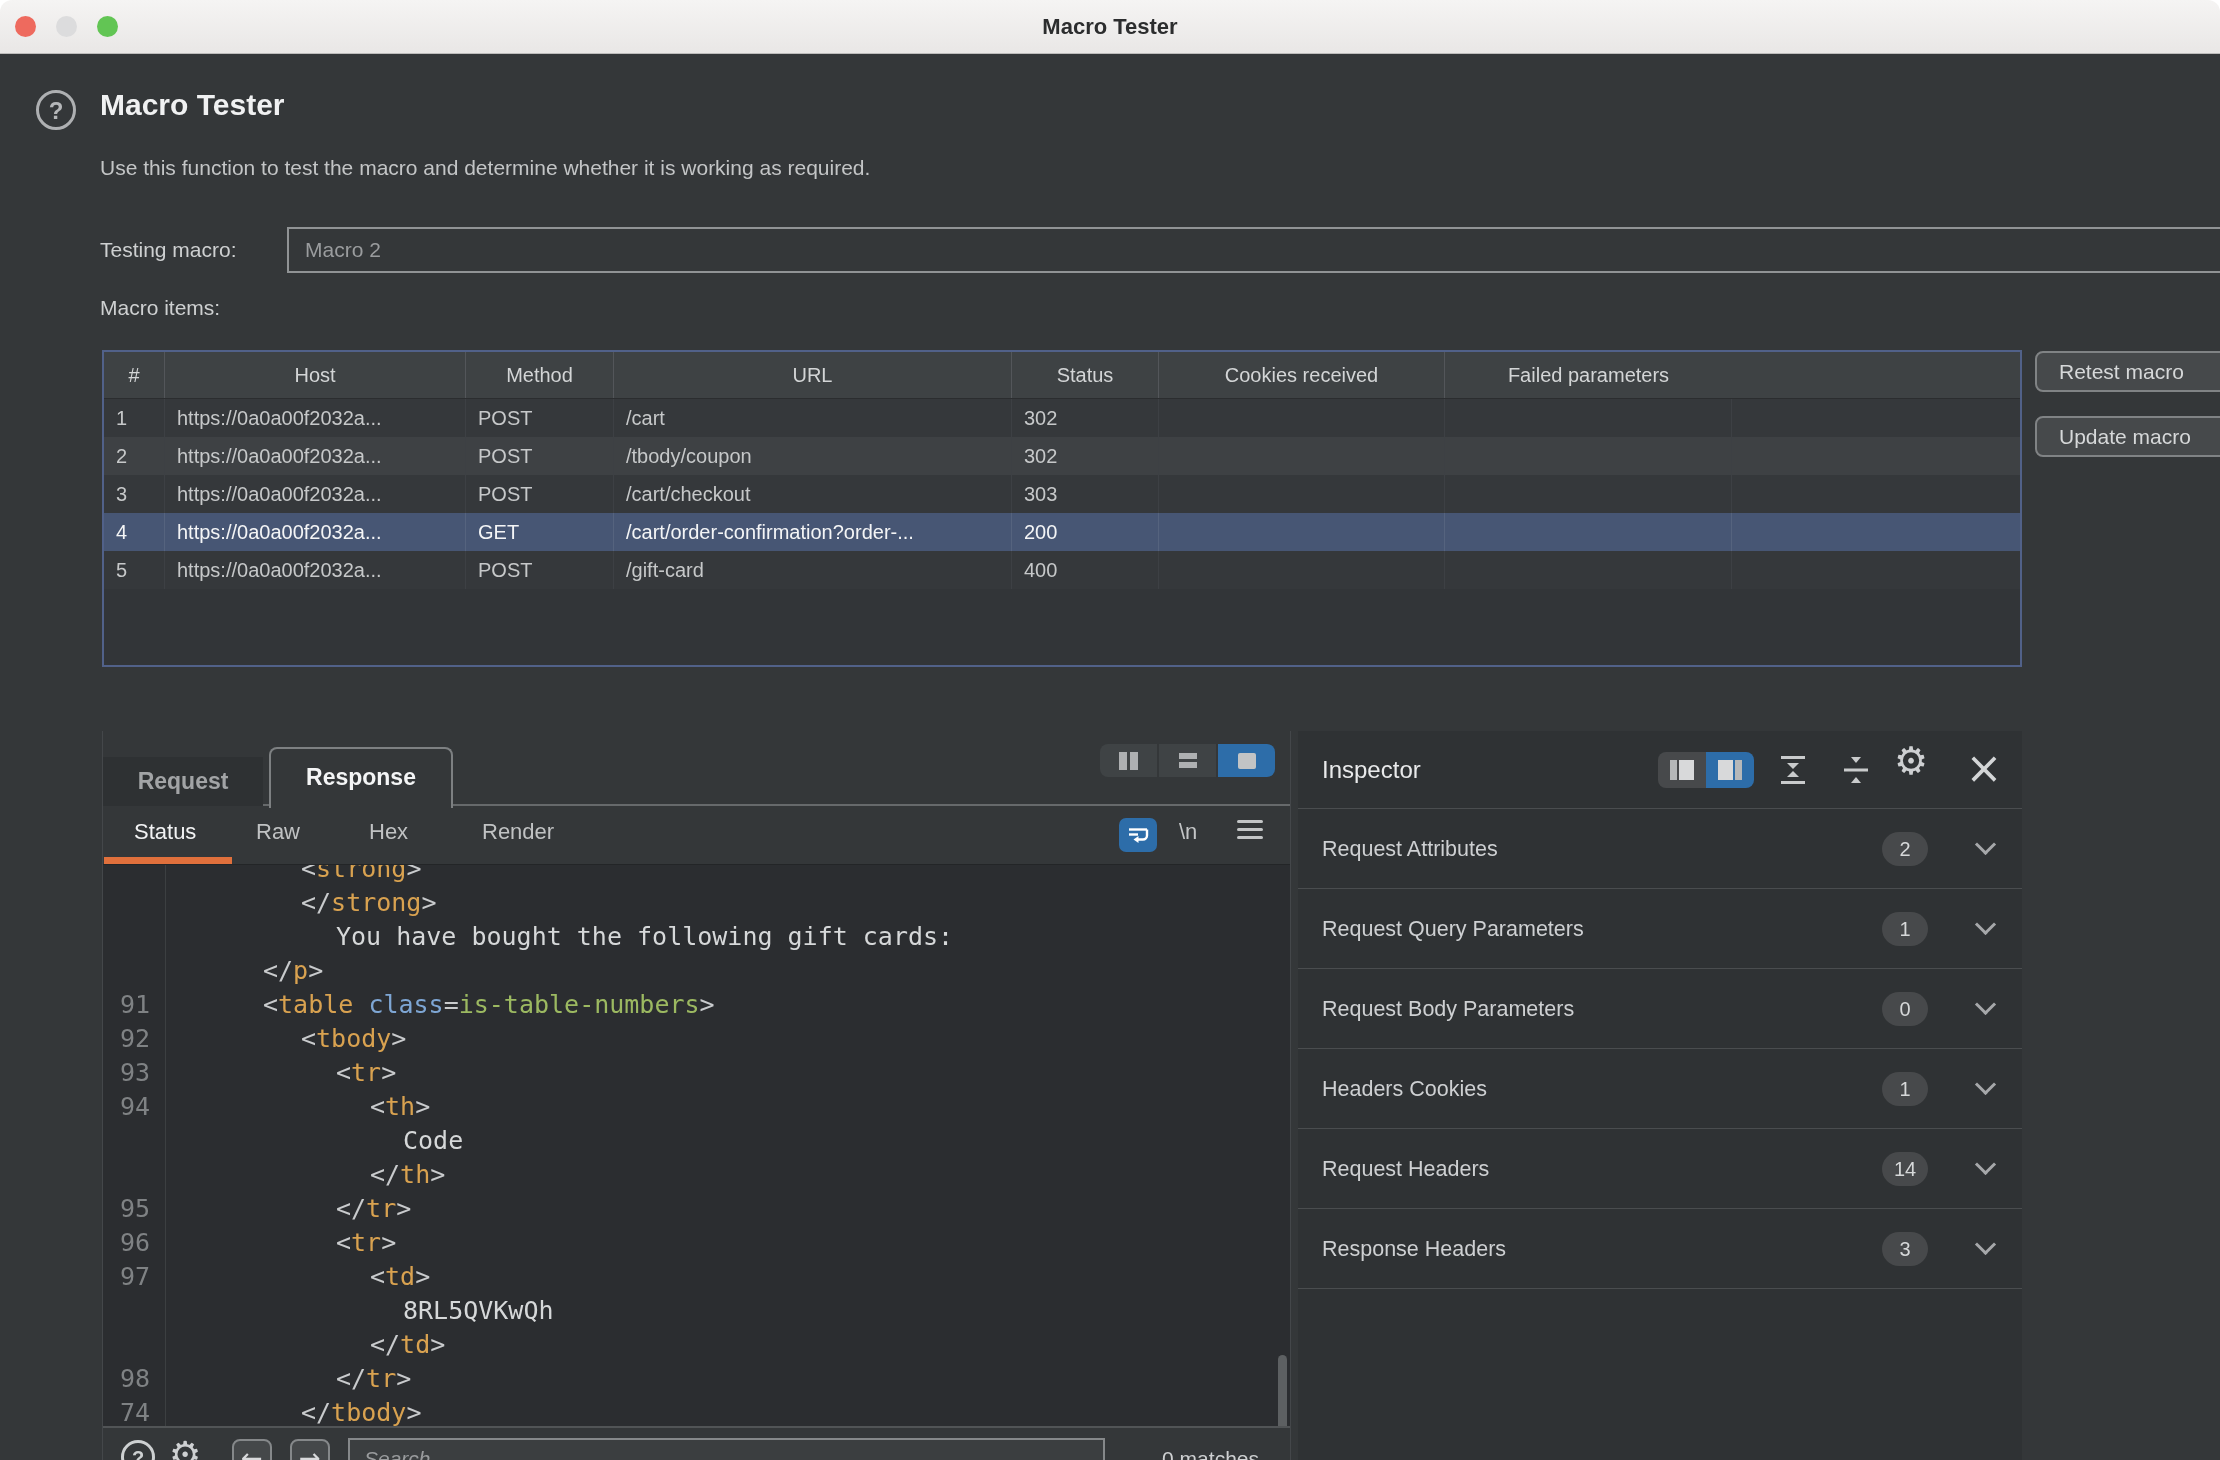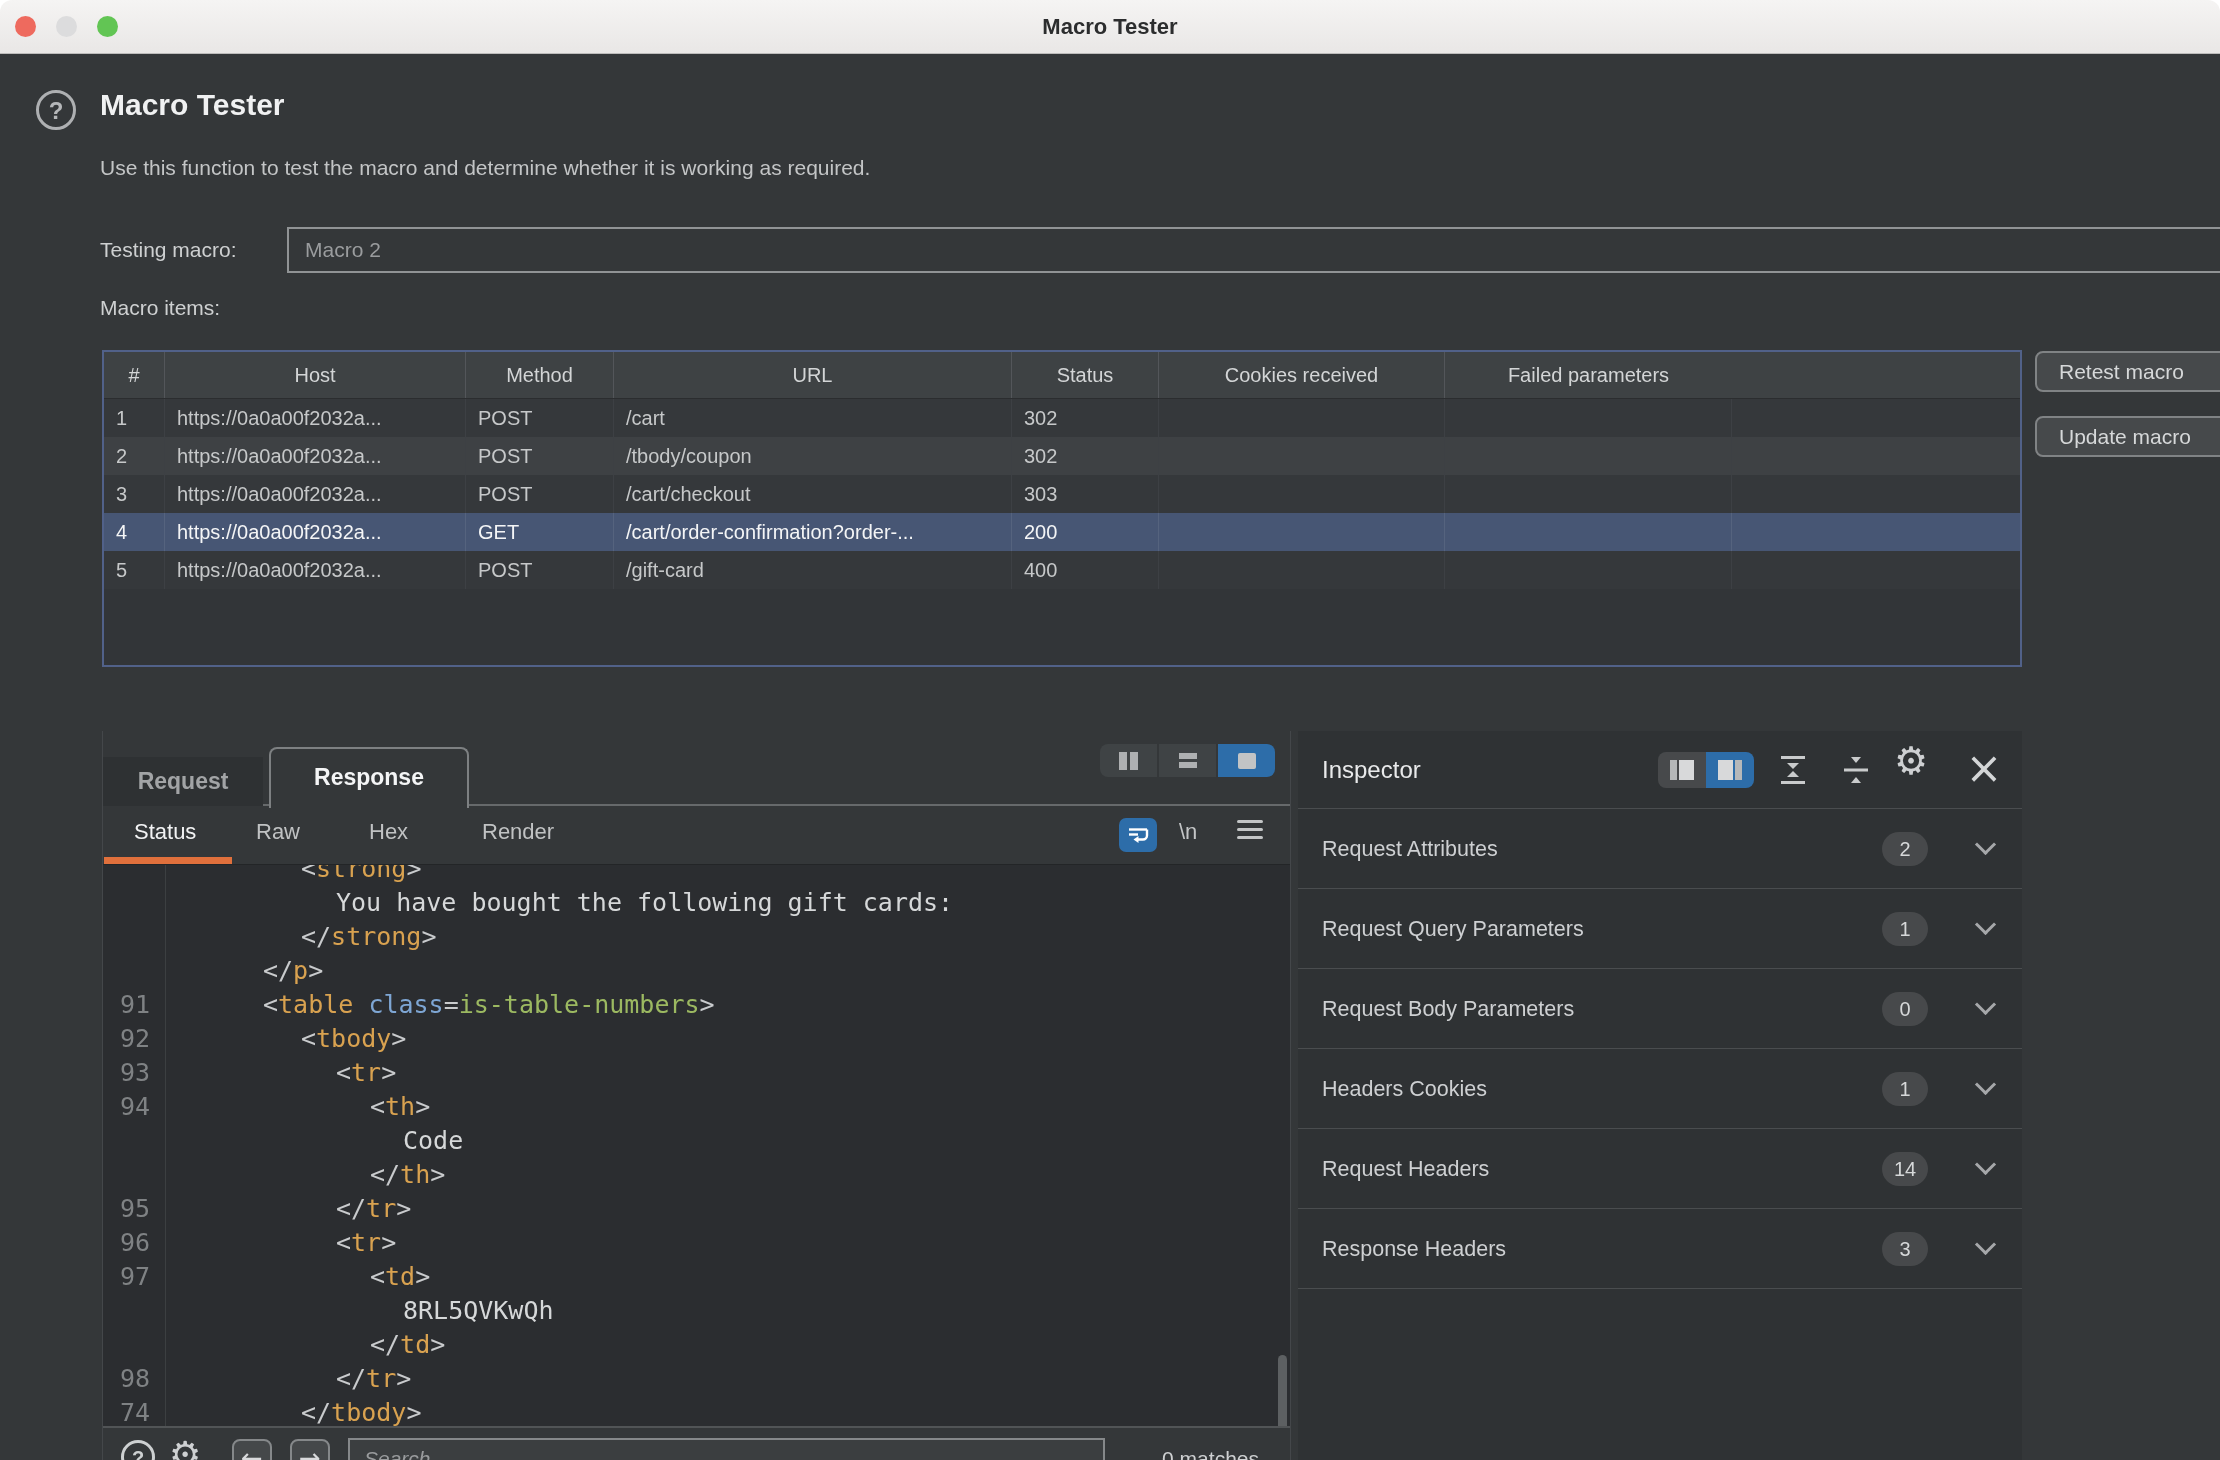--- a/index.html
+++ b/index.html
@@ -67,21 +67,21 @@
   #btn-update{top:362px;}
   
   #msg-panel{
     position:absolute;left:102px;top:677px;width:1189px;height:756px;
     border-left:1px solid #44474a;border-right:1px solid #44474a;border-bottom:2px solid #55585a;
   }
   #tab-row{position:absolute;left:0;top:0;width:100%;height:75px;border-bottom:2px solid #66696b;}
   .main-tab{position:absolute;font-weight:bold;font-size:23px;text-align:center;}
   .main-tab.inactive{left:0;top:26px;width:160px;height:49px;line-height:49px;background:#2e3133;color:#a2a4a6;}
   .main-tab.active{
-    left:166px;top:16px;width:200px;height:61px;line-height:57px;background:#343739;
+    left:166px;top:16px;width:184px;height:61px;line-height:57px;background:#343739;
     border:2px solid #7d8082;border-bottom:none;border-radius:8px 8px 0 0;color:#f4f5f6;z-index:2;
   }
   #layout-toggle{position:absolute;left:997px;top:13px;height:33px;display:flex;gap:2px;}
   .lt-cell{width:57px;height:33px;background:#3f4345;display:flex;align-items:center;justify-content:center;gap:3px;}
   .lt-cell:first-child{border-radius:8px 0 0 8px;}
   .lt-cell:last-child{border-radius:0 8px 8px 0;}
   .lt-cell.on{background:#2d6da9;}
   .vbar{width:8px;height:18px;background:#aeb0b2;}
   .hbar{width:18px;height:6px;background:#aeb0b2;}
   .sq{width:18px;height:16px;background:#c2c4c5;border-radius:2px;}
@@ -290,22 +290,22 @@
         <div id="menu-btn">
           <div></div>
             <div></div>
             <div></div>
         </div>
       </div>
 
       <div id="editor">
         <div id="code-lines">
             <div class="cline"><div class="gut"></div><div class="ctext ind2"><span class="tk-p">&lt;</span><span class="tk-t">strong</span><span class="tk-p">&gt;</span></div></div>
+            <div class="cline"><div class="gut"></div><div class="ctext ind2"><span class="tk-p">&lt;/</span><span class="tk-t">strong</span><span class="tk-p">&gt;</span></div></div>
             <div class="cline"><div class="gut"></div><div class="ctext ind3"><span class="tk-x">You have bought the following gift cards:</span></div></div>
-            <div class="cline"><div class="gut"></div><div class="ctext ind2"><span class="tk-p">&lt;/</span><span class="tk-t">strong</span><span class="tk-p">&gt;</span></div></div>
             <div class="cline"><div class="gut"></div><div class="ctext ind1"><span class="tk-p">&lt;/</span><span class="tk-t">p</span><span class="tk-p">&gt;</span></div></div>
             <div class="cline"><div class="gut">91</div><div class="ctext ind1"><span class="tk-p">&lt;</span><span class="tk-t">table</span><span class="tk-x"> </span><span class="tk-a">class</span><span class="tk-p">=</span><span class="tk-v">is-table-numbers</span><span class="tk-p">&gt;</span></div></div>
             <div class="cline"><div class="gut">92</div><div class="ctext ind2"><span class="tk-p">&lt;</span><span class="tk-t">tbody</span><span class="tk-p">&gt;</span></div></div>
             <div class="cline"><div class="gut">93</div><div class="ctext ind3"><span class="tk-p">&lt;</span><span class="tk-t">tr</span><span class="tk-p">&gt;</span></div></div>
             <div class="cline"><div class="gut">94</div><div class="ctext ind4"><span class="tk-p">&lt;</span><span class="tk-t">th</span><span class="tk-p">&gt;</span></div></div>
             <div class="cline"><div class="gut"></div><div class="ctext ind5"><span class="tk-x">Code</span></div></div>
             <div class="cline"><div class="gut"></div><div class="ctext ind4"><span class="tk-p">&lt;/</span><span class="tk-t">th</span><span class="tk-p">&gt;</span></div></div>
             <div class="cline"><div class="gut">95</div><div class="ctext ind3"><span class="tk-p">&lt;/</span><span class="tk-t">tr</span><span class="tk-p">&gt;</span></div></div>
             <div class="cline"><div class="gut">96</div><div class="ctext ind3"><span class="tk-p">&lt;</span><span class="tk-t">tr</span><span class="tk-p">&gt;</span></div></div>
             <div class="cline"><div class="gut">97</div><div class="ctext ind4"><span class="tk-p">&lt;</span><span class="tk-t">td</span><span class="tk-p">&gt;</span></div></div>

